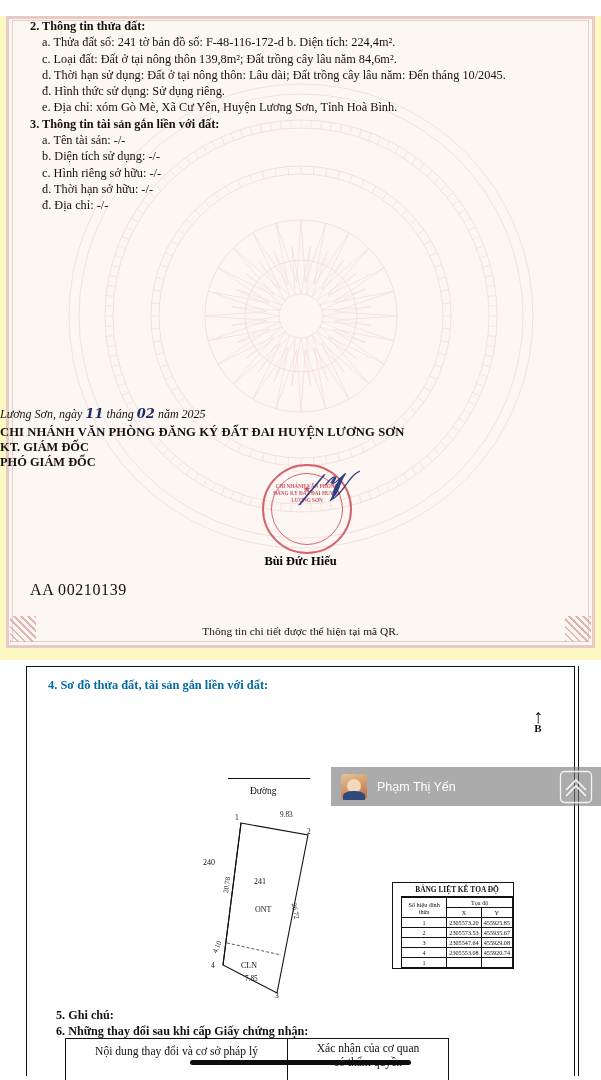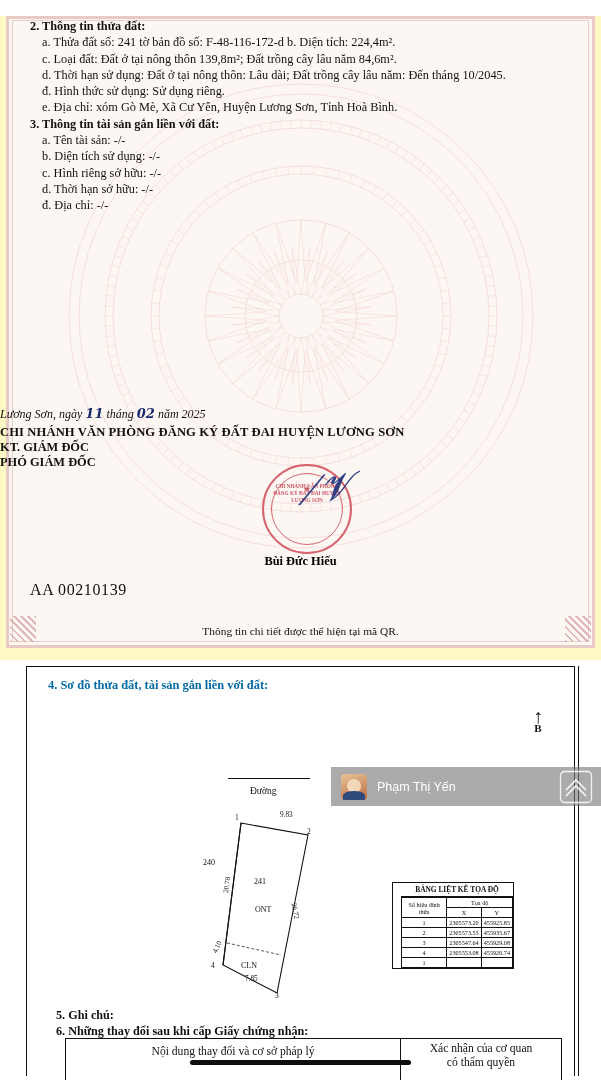--- a/index.html
+++ b/index.html
@@ -294,21 +294,21 @@
     left: 56px;
     top: 364px;
     font-size: 12.2px;
     font-weight: bold;
     color: #111;
   }
   .changes-table {
     position: absolute;
     left: 65px;
     top: 378px;
-    width: 497px;
+    width: 384px;
     border: 1px solid #111;
     border-bottom: none;
     box-sizing: border-box;
     display: flex;
     color: #111;
   }
   .ct-left {
     flex: 1 1 auto;
     text-align: center;
     font-size: 11.6px;

